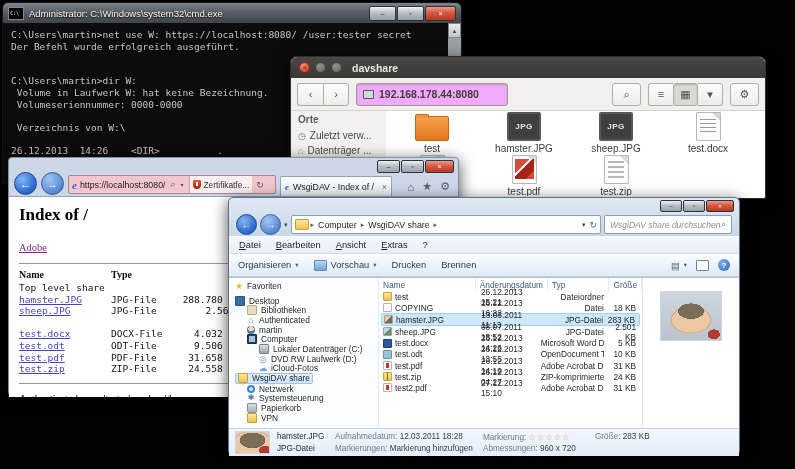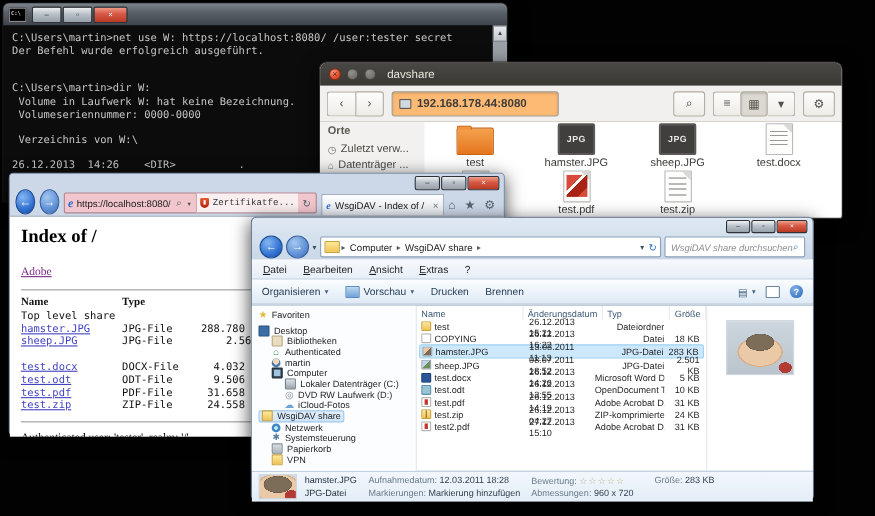--- a/index.html
+++ b/index.html
@@ -25,29 +25,29 @@
                    font-size:6px;display:flex;align-items:center;justify-content:center;}
   .cmd-scroll .thumb{height:26px;margin-top:22px;background:linear-gradient(#e9ebed,#c2c7cc);border:1px solid #7e858c;
                      color:#555;font-size:6px;display:flex;align-items:center;justify-content:center;}
 
   
   .nt{left:290px;top:56px;width:474px;height:141px;background:#fff;border:1px solid #2e2d2a;border-radius:7px 7px 2px 2px;}
   .nt-title{height:21px;background:linear-gradient(#4a4844,#393834);border-radius:6px 6px 0 0;display:flex;align-items:center;gap:5px;padding:0 8px;}
   .circ{width:11px;height:11px;border-radius:50%;box-sizing:border-box;display:flex;align-items:center;justify-content:center;font-size:8px;line-height:8px;}
   .c-close{background:radial-gradient(circle at 35% 30%,#f59a83,#e0502f 60%,#bb3a1c);border:1px solid #8f2c15;color:#5c1403;}
   .c-gray{background:radial-gradient(circle at 35% 30%,#93918a,#64625c);border:1px solid #44433e;color:#2c2b27;}
-  .nt-title .t{color:#e9e5dc;font-weight:normal;font-size:10.5px;margin-left:5px;}
+  .nt-title .t{color:#e9e5dc;font-weight:bold;font-size:10.5px;margin-left:5px;}
   .nt-toolbar{height:32px;background:#f1f0ee;border-bottom:1px solid #d7d2ca;display:flex;align-items:center;gap:7px;padding:0 6px;}
   .nt-btn{height:23px;box-sizing:border-box;background:linear-gradient(#fdfdfc,#eeece8);border:1px solid #b3ada3;border-radius:3px;
           display:flex;align-items:center;justify-content:center;color:#55524d;font-size:11px;}
   .nt-bf{display:flex;}
   .nt-bf .nt-btn{width:26px;}
   .nt-bf .nt-btn:first-child{border-radius:3px 0 0 3px;border-right:none;}
   .nt-bf .nt-btn:last-child{border-radius:0 3px 3px 0;}
-  .nt-loc{width:152px;height:23px;box-sizing:border-box;background:#fdba74;border:1px solid #a39c91;border-radius:3px;
+  .nt-loc{width:152px;height:23px;box-sizing:border-box;background:#f0abfc;border:1px solid #a39c91;border-radius:3px;
           box-shadow:inset 0 1px 2px rgba(0,0,0,.18);display:flex;align-items:center;gap:5px;padding:0 6px;
           font-size:10.5px;font-weight:bold;color:#403d38;}
   .nt-pcico{width:11px;height:9px;background:#5d5b56;border-radius:1px;position:relative;}
   .nt-pcico::after{content:"";position:absolute;inset:1px;background:#cfd9df;}
   .nt-spacer{flex:1;}
   .nt-grp{display:flex;}
   .nt-grp .nt-btn{width:25px;}
   .nt-grp .nt-btn:first-child{border-radius:3px 0 0 3px;border-right:none;}
   .nt-grp .nt-btn:last-child{border-radius:0 3px 3px 0;border-left:none;}
   .nt-btn.active{background:#dcd8d2;box-shadow:inset 0 1px 2px rgba(0,0,0,.2);}
@@ -90,21 +90,21 @@
   .nav-circ.dis{opacity:.85;background:radial-gradient(circle at 35% 30%,#9cc3f2,#4b83d2 62%,#2c5da8);}
   .ie-addr{flex:0 0 208px;height:19px;box-sizing:border-box;background:#f1c6cc;border:1px solid #ad868d;border-radius:2px;
            display:flex;align-items:center;gap:3px;padding:0 3px;font-size:8.8px;color:#222;margin-bottom:2px;}
   .ie-e{color:#2a6bd3;font:bold italic 11px "Liberation Serif",serif;}
   .ie-addr .url{white-space:nowrap;overflow:hidden;}
   .ie-addr .mag{color:#555;font-size:9px;margin-left:2px;}
   .ie-addr .crt-seg{display:flex;align-items:center;gap:3px;background:#f9eef0;border-left:1px solid #c7a3a9;
                     height:100%;padding:0 3px;margin-left:2px;}
   .shield{width:8px;height:9px;background:linear-gradient(#e85b31,#b01d0e);border-radius:1px 1px 4px 4px;position:relative;flex:0 0 8px;}
   .shield::after{content:"";position:absolute;left:3px;top:2px;width:2px;height:4px;background:#fff;}
-  .crt-txt{font-size:8.3px;color:#333;white-space:nowrap;font-family:Liberation Mono, monospace;}
+  .crt-txt{font-size:8.3px;color:#333;white-space:nowrap;}
   .ie-refresh{color:#4a5a6a;font-size:9px;margin:0 1px;}
   .ie-tab{height:20px;flex:0 0 112px;box-sizing:border-box;background:linear-gradient(#fcfdfe,#e5eaef);border:1px solid #94a1b2;border-bottom:none;
           border-radius:2px 2px 0 0;display:flex;align-items:center;gap:4px;padding:0 4px;font-size:8.8px;color:#222;}
   .ie-tab .x{margin-left:auto;color:#777;font-size:9px;}
   .ie-icons{margin-left:auto;display:flex;align-items:center;gap:8px;color:#59646f;font-size:11px;padding-bottom:3px;padding-right:3px;}
   .ie-page{background:#fff;border-top:1px solid #96a3b4;height:198px;padding:2px 0 0 10px;overflow:hidden;position:relative;}
   .ie-page h1{font:bold 17px "Liberation Serif",serif;color:#000;margin:6px 0 12px;}
   .mount{font:10.5px "Liberation Serif",serif;color:#7d2b8b;text-decoration:underline;}
   .ie-hr{border:none;border-top:1px solid #9a9a9a;margin:8px 10px 5px 0;}
   .ie-tbl{font:9.5px/11.6px "DejaVu Sans Mono",monospace;color:#111;}
@@ -211,20 +211,21 @@
   .stars{color:#c0b188;letter-spacing:1px;}
 </style>
 </head>
 <body>
 
 <div id="stage">
 
   <section class="win cmd">
     <header class="cmd-title">
       <span class="cmd-ico">C:\</span>
+      <span class="t">Administrator: C:\Windows\system32\cmd.exe</span>
       <span class="capbtns">
         <span class="cb">–</span>
         <span class="cb">▫</span>
         <span class="cb close">×</span>
       </span>
     </header>
     <div class="cmd-body">
       <pre class="cmd-text">C:\Users\martin&gt;net use W: https://localhost:8080/ /user:tester secret
 Der Befehl wurde erfolgreich ausgeführt.
 
@@ -632,21 +633,21 @@
       <div class="ex-prev">
         <div class="photo"></div>
       </div>
     </div>
     <div class="ex-det">
       <div class="photo mini"></div>
       <div class="det-grid">
         <div class="det-row">
           <span class="f1">hamster.JPG</span>
           <span class="p2"><span class="det-lab">Aufnahmedatum:</span> <span class="det-val">12.03.2011 18:28</span></span>
-          <span class="p3"><span class="det-lab">Bewertung:</span> <span class="stars">☆☆☆☆☆</span></span>
+          <span class="p3"><span class="det-lab">Markierung:</span> <span class="stars">☆☆☆☆☆</span></span>
           <span class="p4"><span class="det-lab">Größe:</span> <span class="det-val">283 KB</span></span>
         </div>
         <div class="det-row">
           <span class="f1">JPG-Datei</span>
           <span class="p2"><span class="det-lab">Markierungen:</span> <span class="det-val">Markierung hinzufügen</span></span>
           <span class="p3" style="width:140px"><span class="det-lab">Abmessungen:</span> <span class="det-val">960 x 720</span></span>
         </div>
       </div>
     </div>
   </section>

